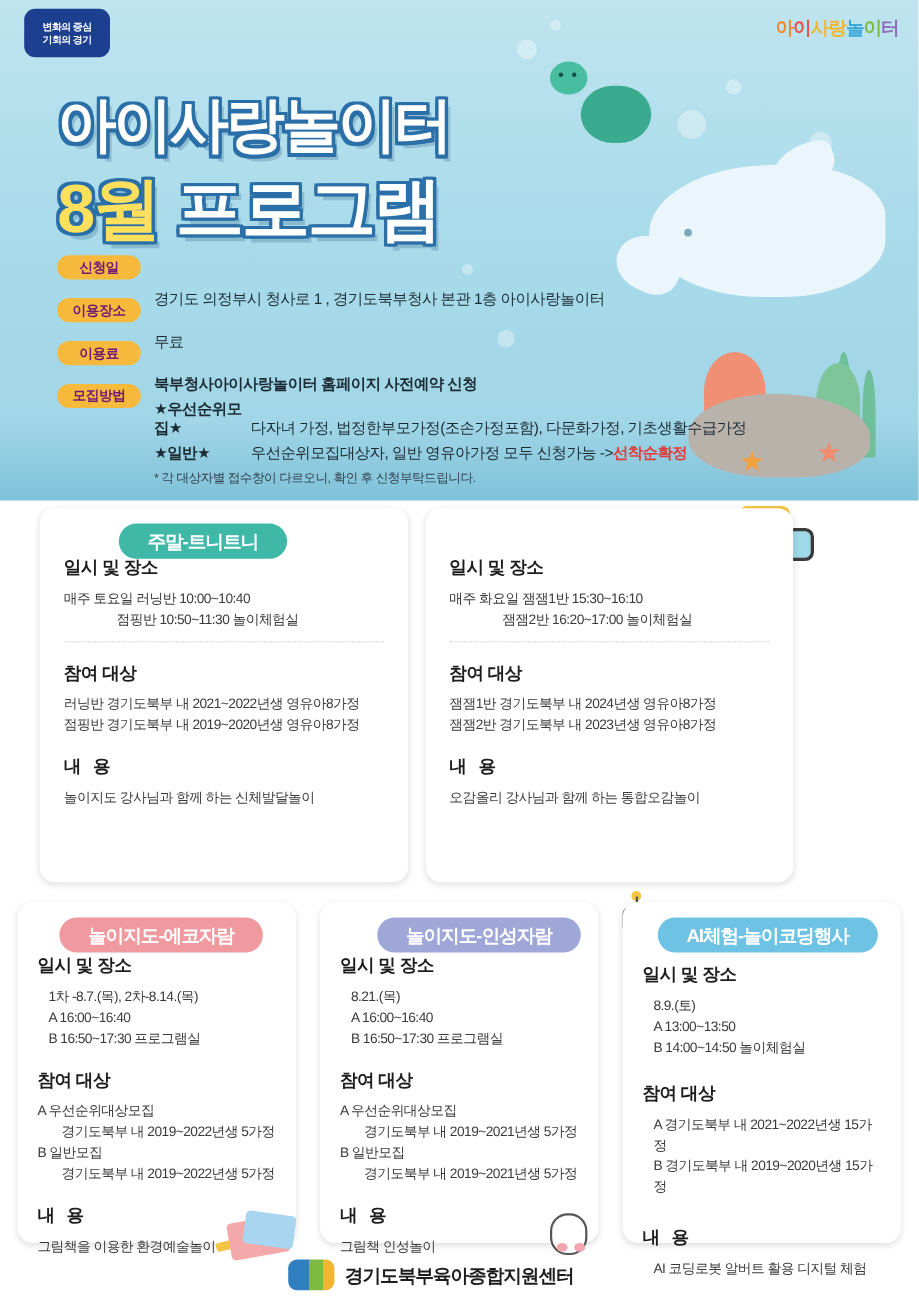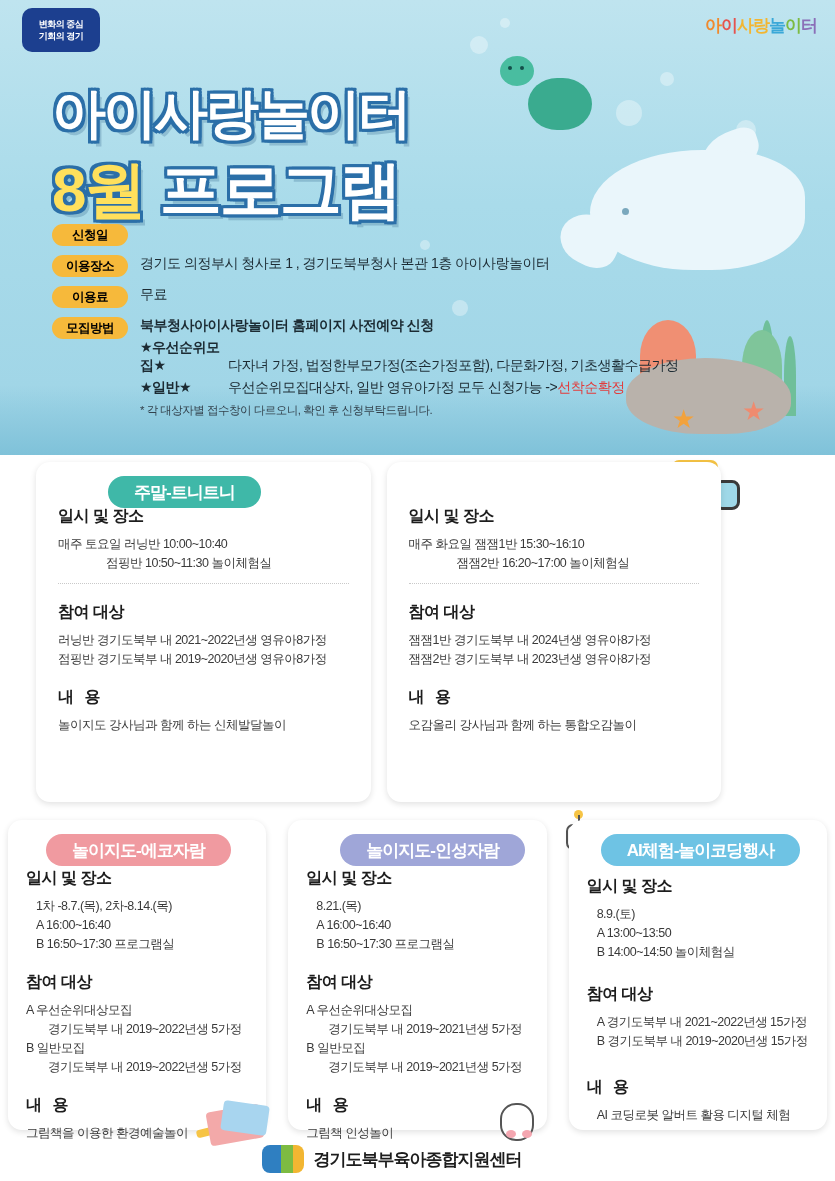--- a/index.html
+++ b/index.html
@@ -54,32 +54,32 @@
     text-shadow: -3px 0 #2b6fa8, 0 -3px #2b6fa8, 3px 0 #2b6fa8, 0 3px #2b6fa8,
                   -3px -3px #2b6fa8, 3px -3px #2b6fa8, -3px 3px #2b6fa8, 3px 3px #2b6fa8,
                   5px 6px 0 rgba(40,90,130,0.25);
   }
   .title-sub .month { color:#ffe05c; }
 
   .info-rows { position:absolute; left:52px; top:224px; width:740px; }
   .info-row { display:flex; align-items:flex-start; margin-bottom:9px; }
   .info-tag {
     width:76px; height:22px; flex:0 0 76px;
-    background:#f6b93b; color:#000000;
+    background:#f6b93b; color:#701a75;
     border-radius:11px; font-size:12.5px; font-weight:bold;
     display:flex; align-items:center; justify-content:center;
-    letter-spacing:-0.5px; margin-top:0;
+    letter-spacing:-0.5px; margin-top:8px;
   }
   .info-val { margin-left:12px; font-size:14px; color:#1c2b33; letter-spacing:-0.5px; }
 
   .method-block { margin-left:12px; }
   .method-line { font-size:14px; color:#1c2b33; letter-spacing:-0.5px; margin-bottom:4px; font-weight:bold;}
   .method-line.light { font-weight:normal; }
   .star-label { font-weight:bold; display:inline-block; width:88px; }
-  .highlight-red { color:#e23b3b; font-weight:normal; }
+  .highlight-red { color:#e23b3b; font-weight:bold; }
   .note { font-size:11.5px; color:#33424d; margin-top:6px; letter-spacing:-0.5px; }
 
   
   .bubble { position:absolute; border-radius:50%; background:rgba(255,255,255,0.35); }
   .turtle-body{position:absolute; left:528px; top:78px; width:64px;height:52px;border-radius:50%/55%;background:#3aab8f;}
   .turtle-head{position:absolute; left:500px; top:56px; width:34px;height:30px;border-radius:50%;background:#49bda0;}
   .turtle-eye{position:absolute; width:4px;height:4px;border-radius:50%;background:#14504a;}
   .dolphin{
     position:absolute; left:590px; top:150px; width:215px; height:120px;
     background:#eaf6fb; border-radius:60% 45% 50% 55%;
@@ -115,21 +115,21 @@
   .pill.pink { background:#f09aa0; }
   .pill.purple { background:#9fa6d8; }
   .pill.blue { background:#6ec3e4; }
 
   .sec-title { font-size:16px; font-weight:bold; color:#1d1d1d; letter-spacing:-0.5px; margin:18px 0 8px 0;}
   .sec-title.sp { letter-spacing:3px; }
   .sec-line { font-size:12.5px; color:#3a3a3a; line-height:19px; letter-spacing:-0.5px; }
   .indent { padding-left:48px; }
   .dotted { border-top:1px dotted #c9c9c9; margin:10px 0 4px 0; }
 
-  .cards-bottom { position:absolute; top:820px; left:0; width:835px; display:flex; gap:22px; padding:0 8px; }
+  .cards-bottom { position:absolute; top:820px; left:0; width:835px; display:flex; gap:22px; padding:0 16px; }
   .card.bot { width:262px; height:310px; padding:30px 18px 16px 18px; }
   .kid-head{position:absolute;left:112px;top:472px;width:30px;height:28px;border-radius:50%;background:#f8d9b8;border:3px solid #6b4a33;}
   .kid-body{position:absolute;left:104px;top:500px;width:46px;height:36px;border-radius:12px;background:#ffd94e;border:3px solid #6b4a33;}
   .ball {
     position:absolute; left:318px; top:470px; width:44px; height:44px; border-radius:50%;
     background: conic-gradient(#e8514c 0 25%, #f5c23b 0 50%, #3aa8d8 0 75%, #5ec49a 0 100%);
     border:3px solid #ffffff;
   }
   .om-head{position:absolute;left:678px;top:468px;width:34px;height:34px;border-radius:50%;background:#ffffff;border:3px solid #3a3a3a;}
   .om-hat{position:absolute;left:672px;top:460px;width:46px;height:14px;border-radius:8px;background:#f6c445;}

